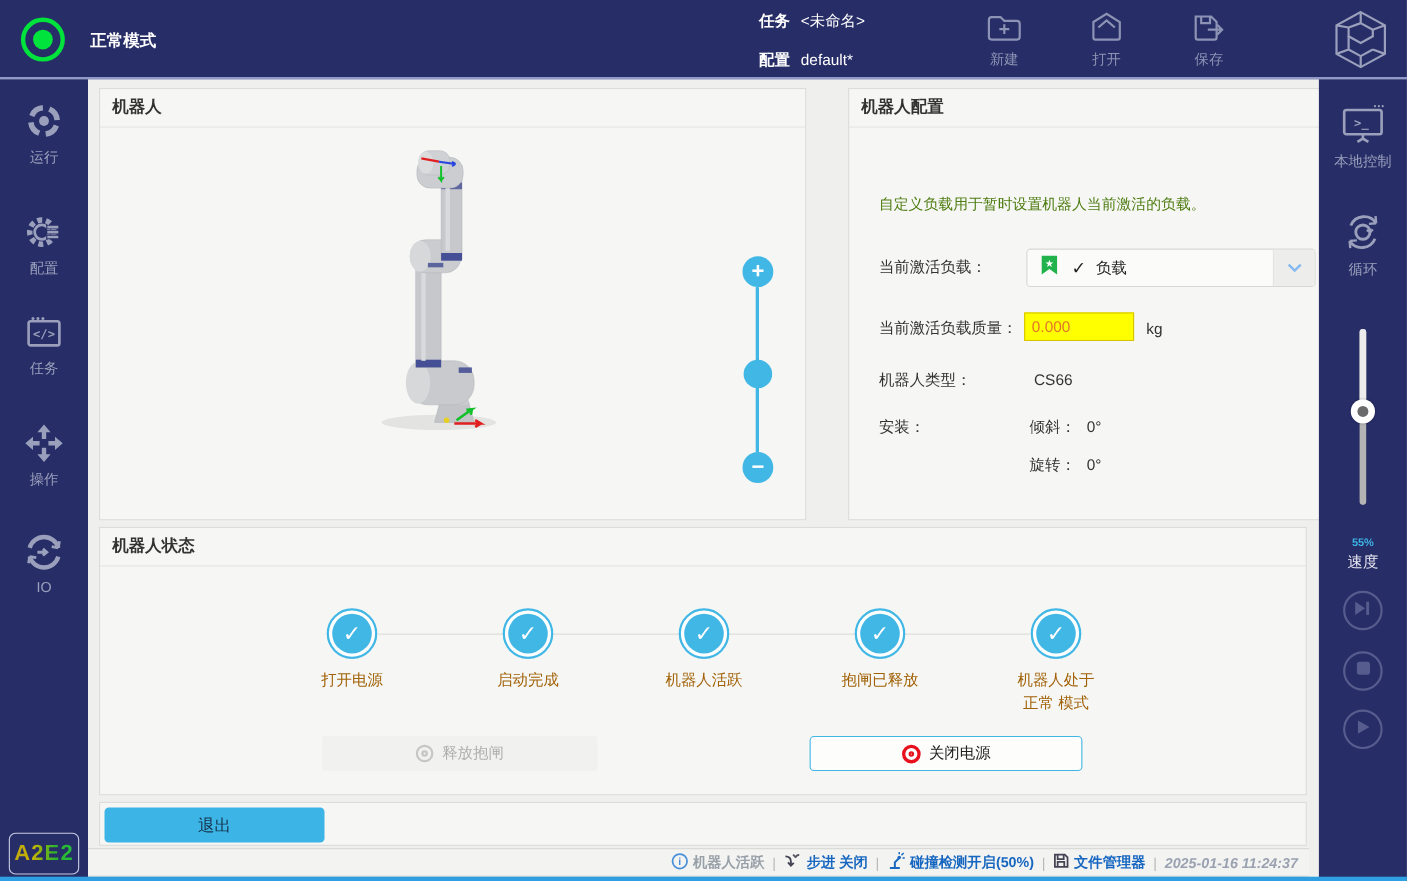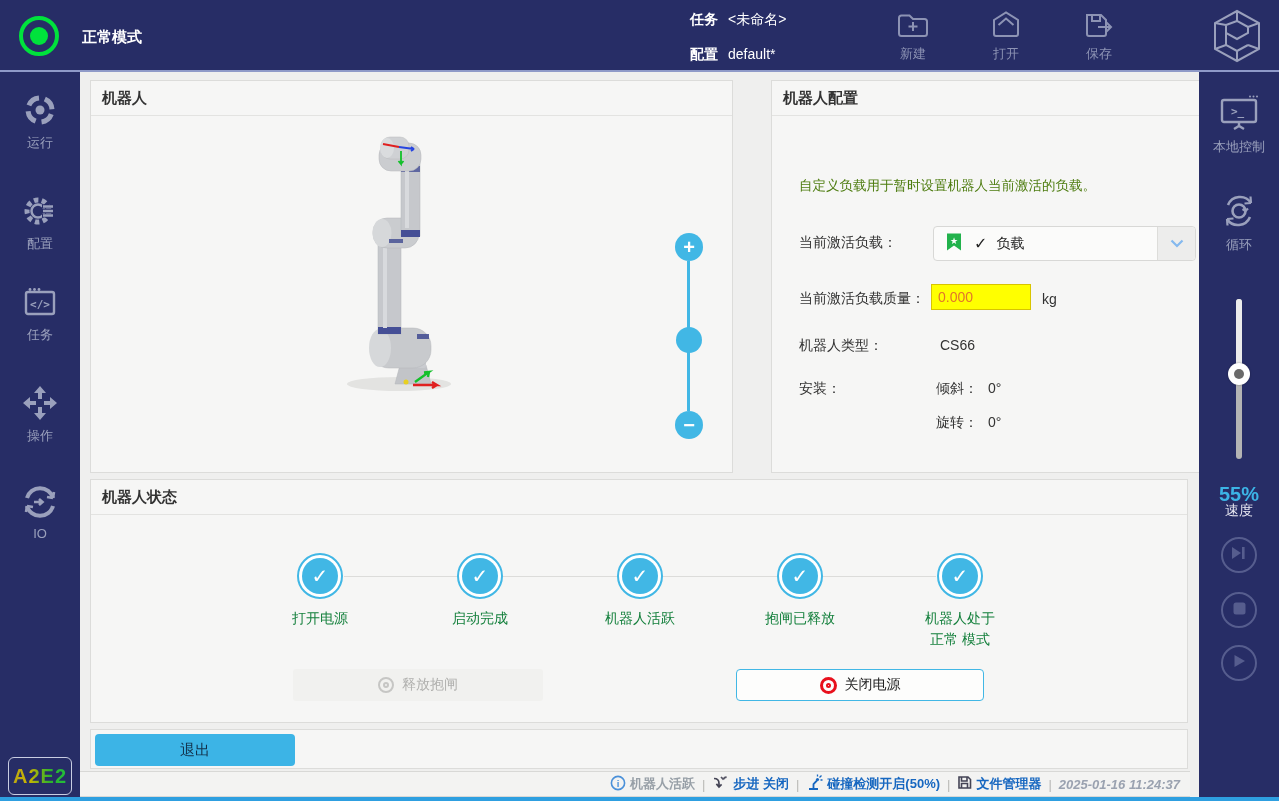--- a/index.html
+++ b/index.html
@@ -26,21 +26,21 @@
   .sb-item { position:absolute; left:0; width:80px; display:flex; flex-direction:column; align-items:center; color:#9aa0bc; font-size:13px; cursor:pointer; }
   .sb-item svg { display:block; margin-bottom:6px; }
   .kb-badge { position:absolute; left:8px; bottom:6px; width:64px; height:38px; border:1px solid #c9cde2; border-radius:6px; display:flex; align-items:center; justify-content:center; font-size:20px; font-weight:bold; letter-spacing:1px; background:linear-gradient(90deg,#b8a418,#c8b400,#2cb42c,#20c040); -webkit-background-clip:text; background-clip:text; color:transparent; cursor:pointer; }
 
   
   .speed-slider { position:absolute; left:37px; top:227px; width:6px; height:160px; border-radius:3px; background:#b4b4b4; cursor:pointer; }
   .speed-slider .upper { position:absolute; left:0; top:0; width:6px; height:72px; border-radius:3px; background:#ececec; }
   .speed-slider .thumb { position:absolute; left:-8px; top:64px; width:22px; height:22px; border-radius:50%; background:#fff; display:flex; align-items:center; justify-content:center; box-shadow:0 0 2px rgba(0,0,0,.4); }
   .speed-slider .thumb i { width:10px; height:10px; border-radius:50%; background:#6a6a6a; }
   .speed-text { position:absolute; left:0; top:414px; width:80px; text-align:center; line-height:16px; }
-  .speed-text .pct { color:#3cb4e6; font-weight:bold; font-size:20px; }
+  .speed-text .pct { color:#3cb4e6; font-weight:bold; font-size:10px; }
   .speed-text .lab { color:#e8e8f2; font-size:14px; }
   .media-btn { position:absolute; left:22px; width:36px; height:36px; border:2px solid #565d8e; border-radius:50%; display:flex; align-items:center; justify-content:center; cursor:pointer; }
 
   
   .main { position:absolute; left:80px; top:72px; width:1119px; height:729px; background:#efefee; }
   .panel { position:absolute; background:#f6f6f5; border:1px solid #dcdcda; }
   .panel-header { height:35px; line-height:34px; padding-left:11px; font-size:15px; font-weight:bold; color:#333; border-bottom:1px solid #e3e3e1; }
 
   .robot-panel { left:10px; top:8px; width:643px; height:393px; }
   .robot-view { position:absolute; left:240px; top:55px; cursor:grab; }
@@ -58,21 +58,21 @@
   .dropdown .val { font-size:14px; color:#222; }
   .dd-caret { position:absolute; right:0; top:0; width:38px; height:33px; background:#ededec; border-left:1px solid #ddddda; border-radius:0 4px 4px 0; display:flex; align-items:center; justify-content:center; }
   .mass-input { position:absolute; left:159px; top:203px; width:100px; height:26px; background:#ffff00; border:1px solid #d8c400; color:#e2762a; font-size:14px; padding-left:6px; font-family:inherit; }
   .cfg-value { position:absolute; font-size:14px; color:#333; white-space:nowrap; }
 
   .status-panel { left:10px; top:407px; width:1098px; height:244px; }
   .steps-line { position:absolute; left:253px; top:96px; width:592px; height:1px; background:#dcdcda; }
   .step { position:absolute; top:73px; width:160px; display:flex; flex-direction:column; align-items:center; }
   .step-circle { width:46px; height:46px; border:2px solid #41b7e5; border-radius:50%; background:#fff; display:flex; align-items:center; justify-content:center; }
   .step-circle i { width:36px; height:36px; border-radius:50%; background:#41b7e5; color:#fff; font-style:normal; font-size:20px; font-weight:bold; display:flex; align-items:center; justify-content:center; }
-  .step-label { margin-top:9px; font-size:14px; color:#15803d; text-align:center; line-height:21px; }
+  .step-label { margin-top:9px; font-size:14px; color:#a16207; text-align:center; line-height:21px; }
   .btn-release { position:absolute; left:202px; top:189px; width:250px; height:32px; background:#f1f1ef; border:none; border-radius:3px; color:#b0b0ae; font-size:14px; display:flex; align-items:center; justify-content:center; gap:8px; }
   .ring-gray { width:16px; height:16px; border:2px solid #c6c6c4; border-radius:50%; display:flex; align-items:center; justify-content:center; }
   .ring-gray i { width:6px; height:6px; border:2px solid #c6c6c4; border-radius:50%; }
   .btn-poweroff { position:absolute; left:645px; top:189px; width:248px; height:32px; background:#fdfdfc; border:1px solid #41b7e5; border-radius:4px; color:#222; font-size:14px; display:flex; align-items:center; justify-content:center; gap:8px; cursor:pointer; }
   .ring-red { width:17px; height:17px; border:3px solid #e8101c; border-radius:50%; display:flex; align-items:center; justify-content:center; }
   .ring-red i { width:5px; height:5px; border:2px solid #e8101c; border-radius:50%; }
 
   .exit-row { left:10px; top:657px; width:1098px; height:40px; }
   .btn-exit { position:absolute; left:4px; top:4px; width:200px; height:32px; background:#3cb4e6; border:none; border-radius:4px; color:#13304a; font-size:15px; cursor:pointer; }
 

